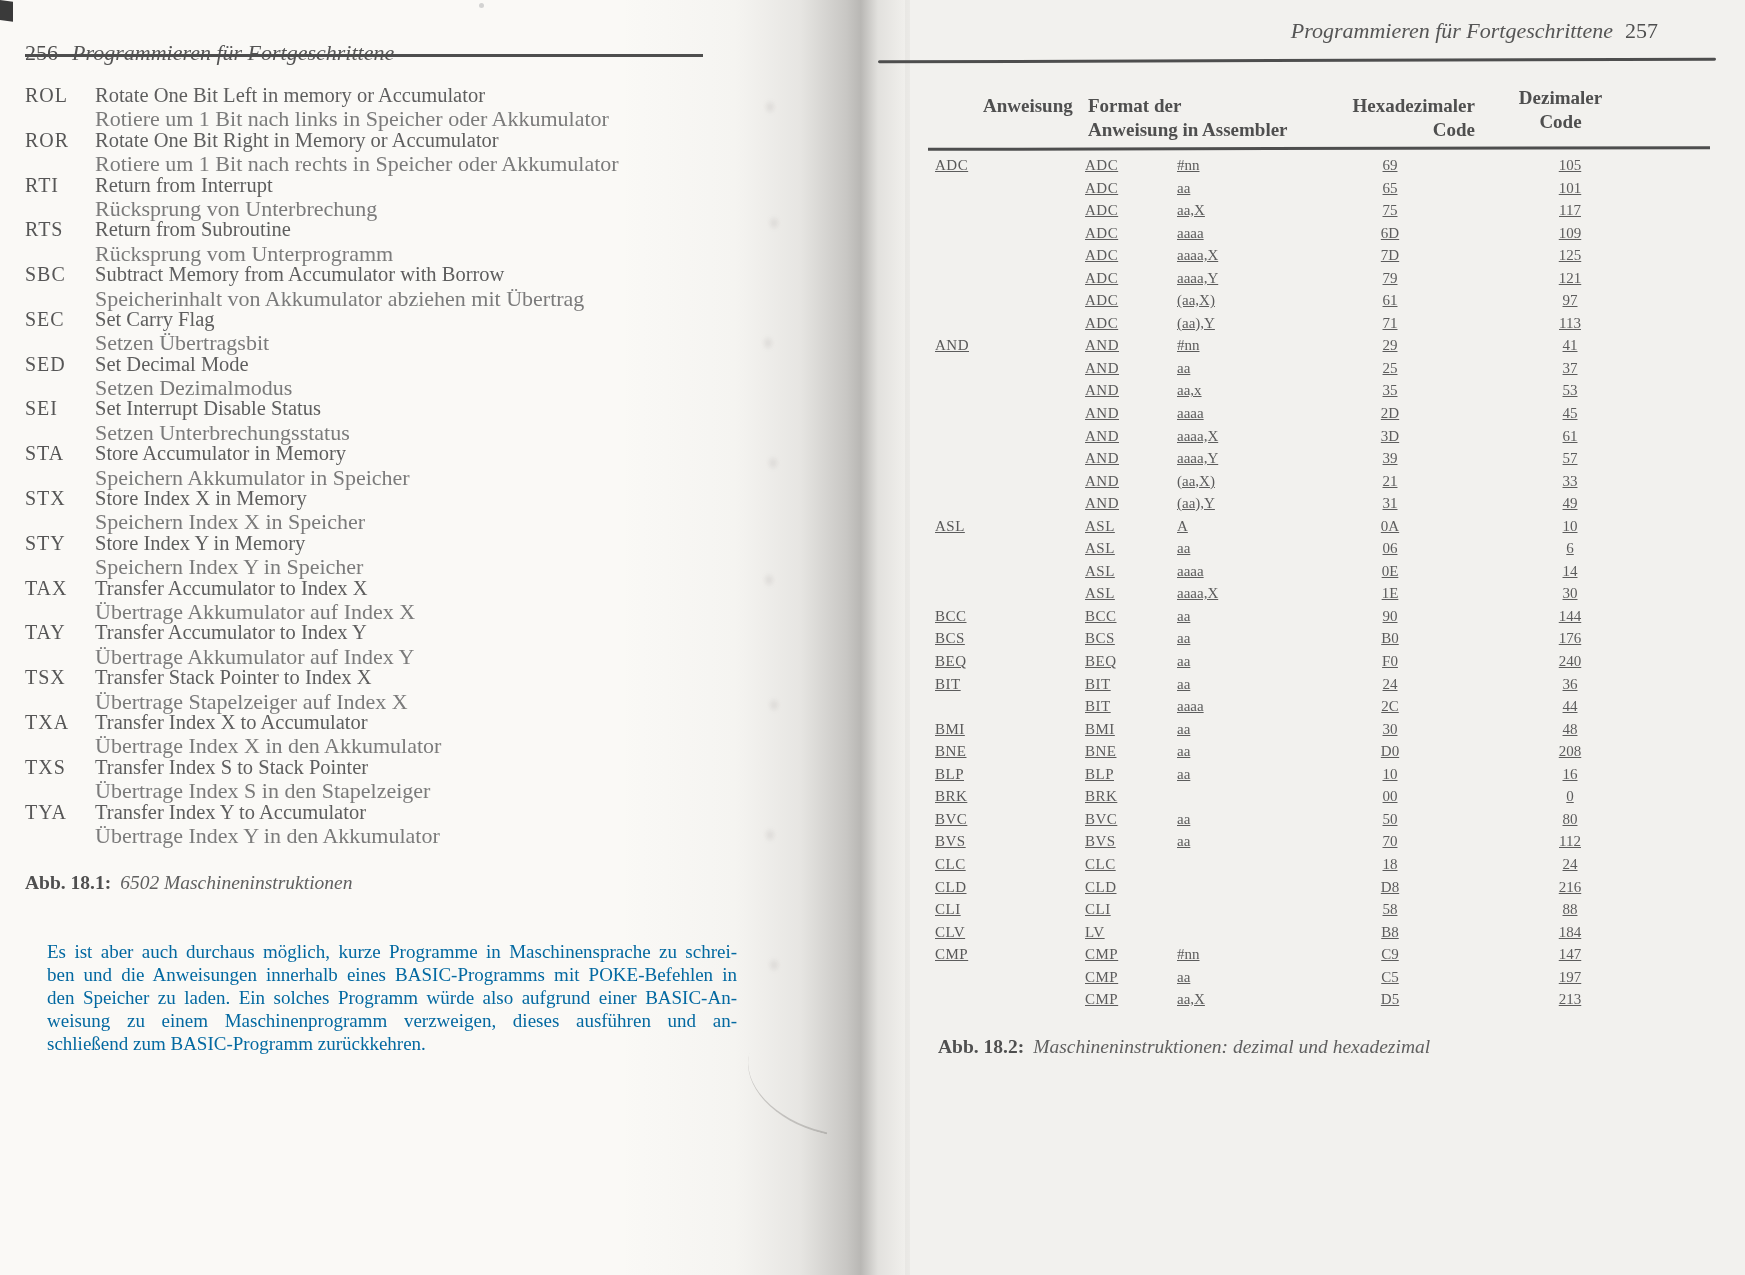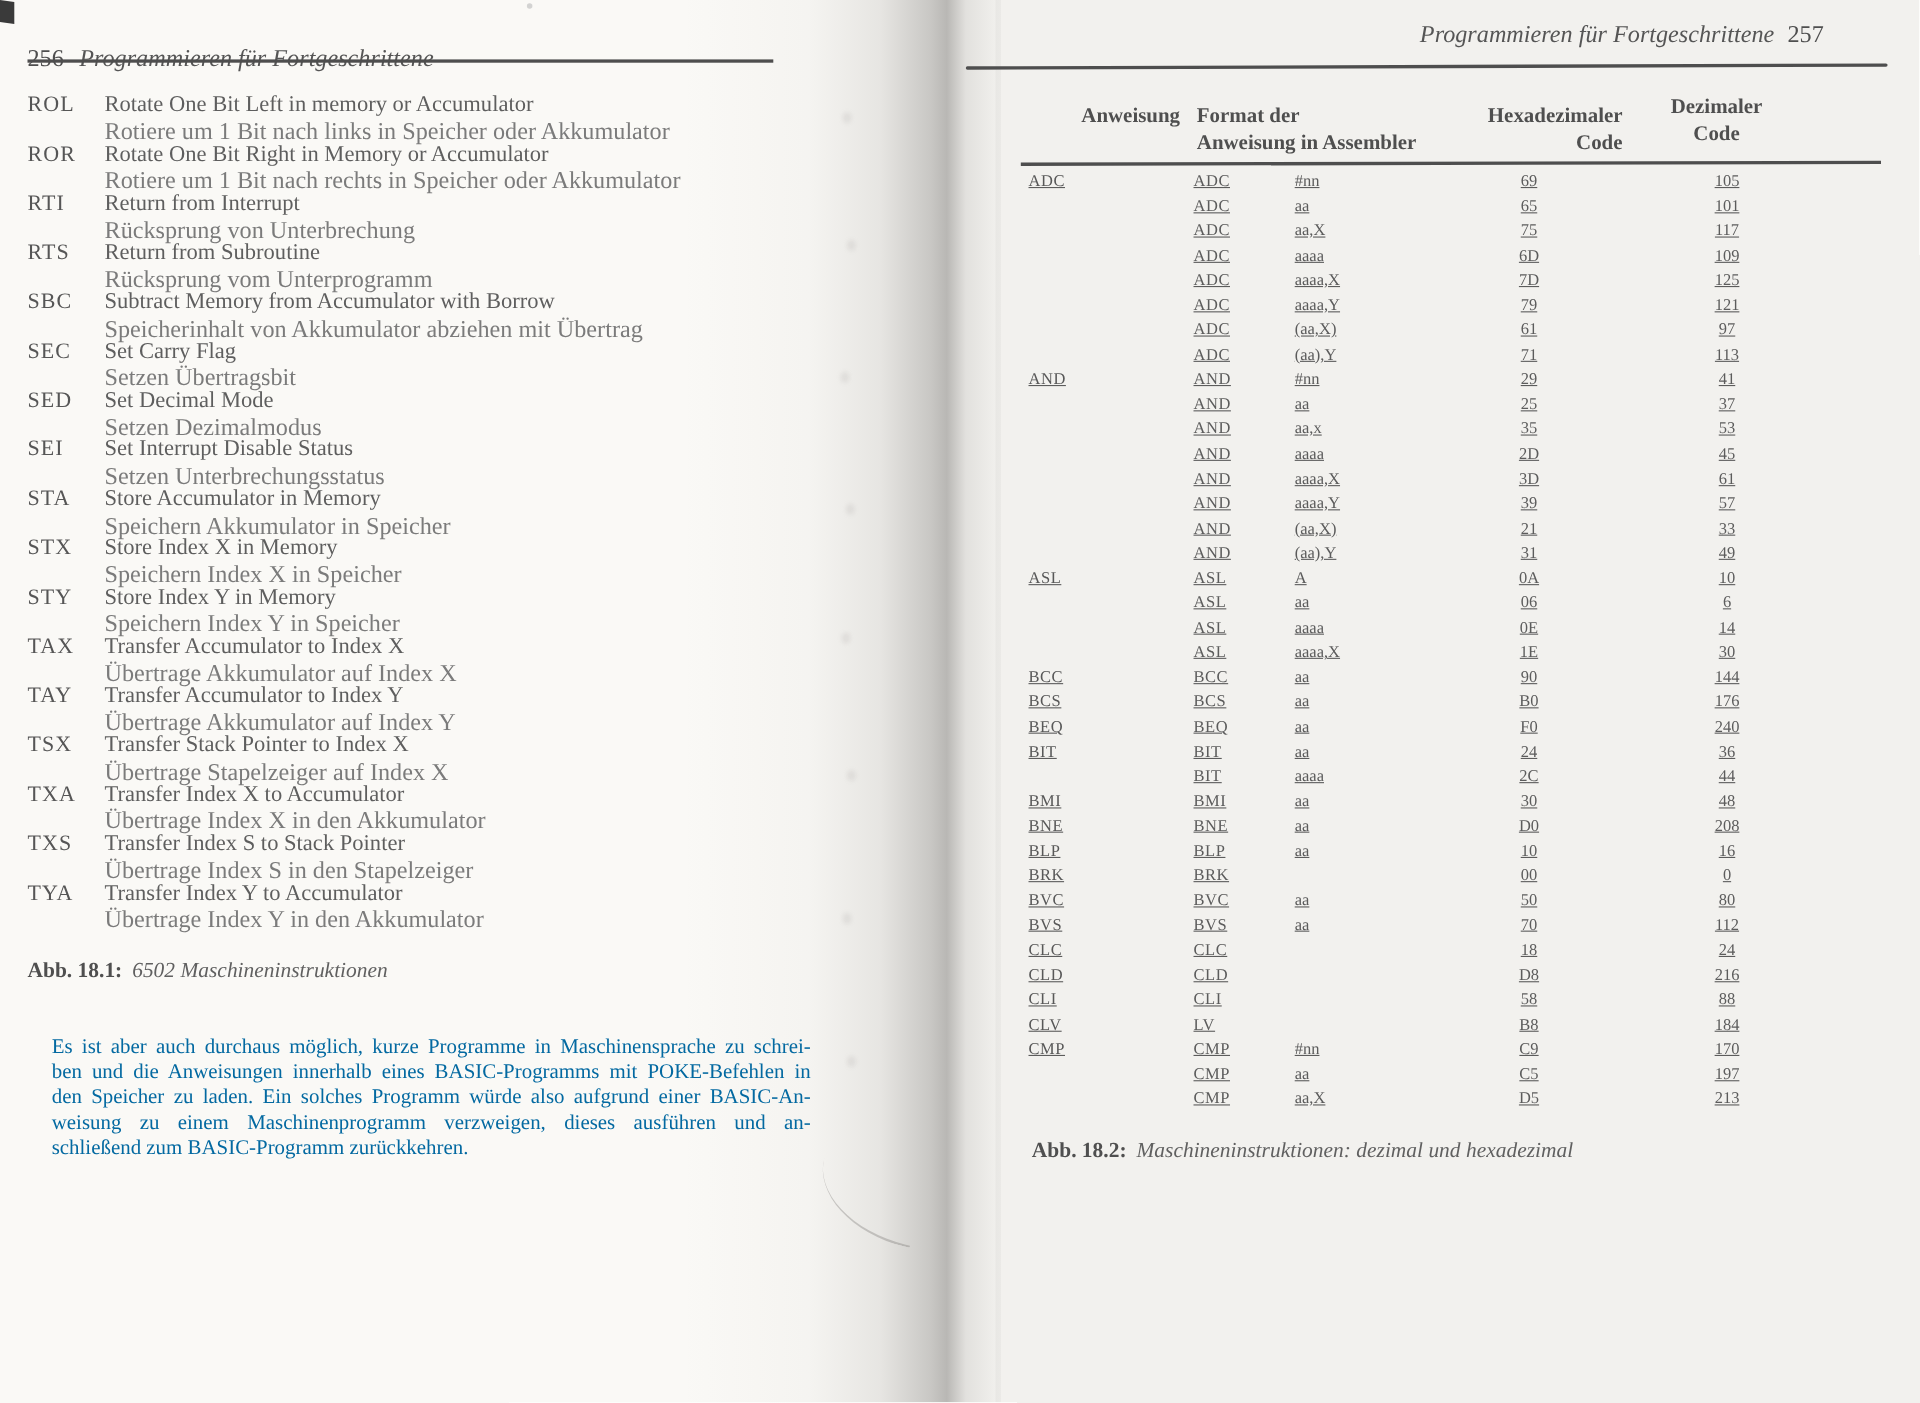--- a/index.html
+++ b/index.html
@@ -534,21 +534,21 @@
       <div class="c-op"></div>
       <div class="c-hex">B8</div>
       <div class="c-dec">184</div>
     </div>
 
     <div class="trow">
       <div class="c-group">CMP</div>
       <div class="c-mn">CMP</div>
       <div class="c-op">#nn</div>
       <div class="c-hex">C9</div>
-      <div class="c-dec">170</div>
+      <div class="c-dec">147</div>
     </div>
 
     <div class="trow">
       <div class="c-group"></div>
       <div class="c-mn">CMP</div>
       <div class="c-op">aa</div>
       <div class="c-hex">C5</div>
       <div class="c-dec">197</div>
     </div>
 

